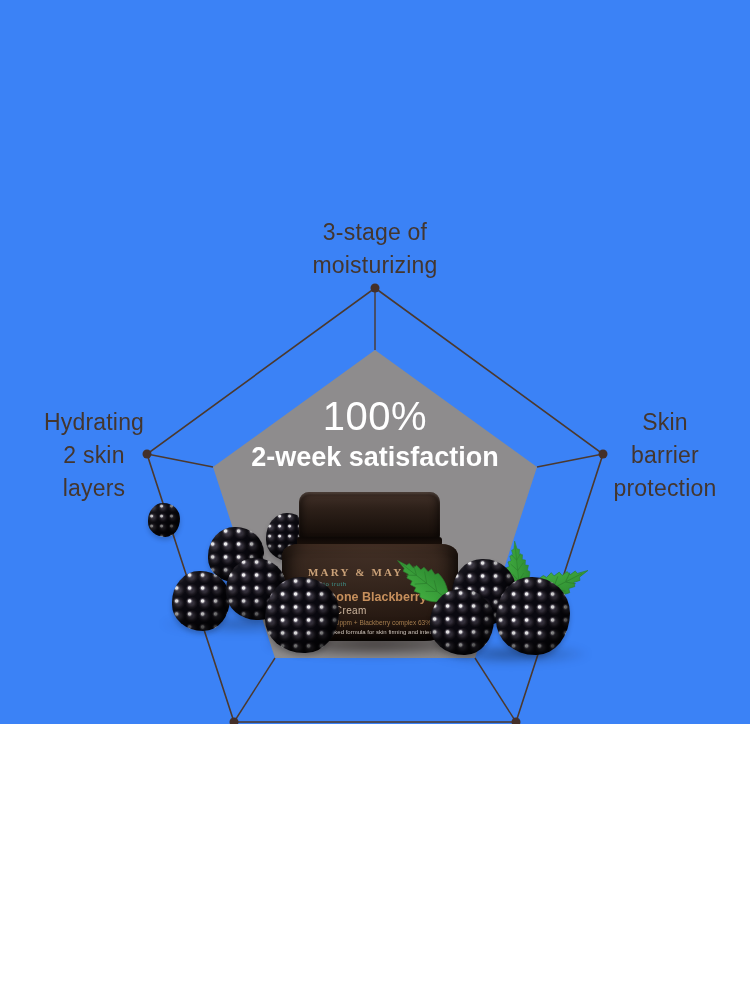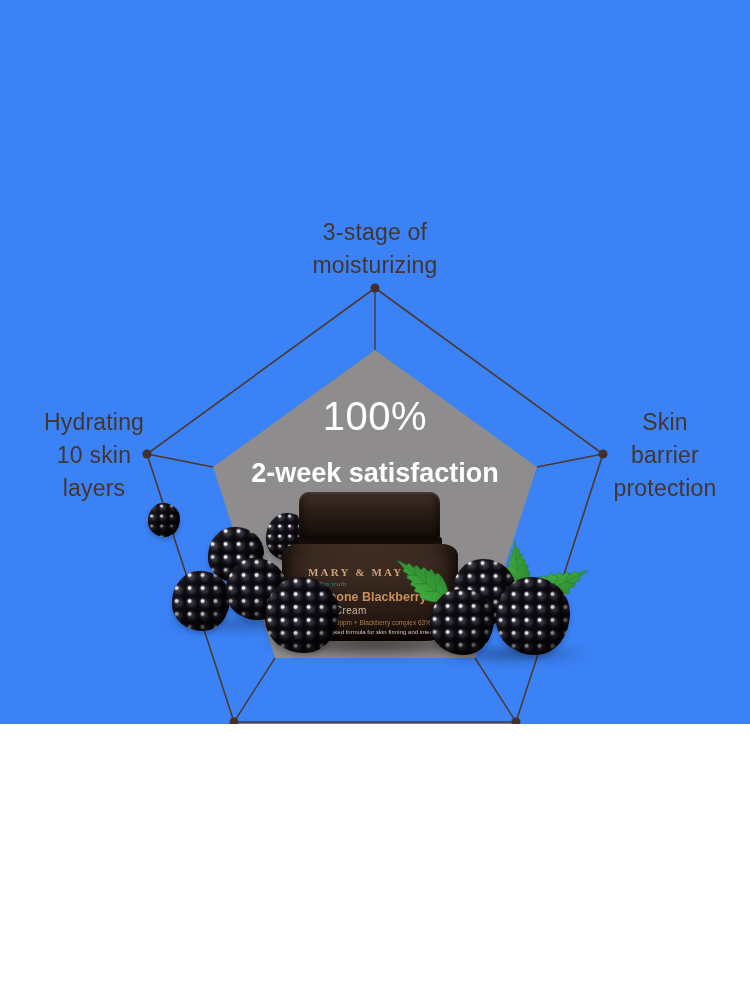--- a/index.html
+++ b/index.html
@@ -15,21 +15,21 @@
   }
   .lbl-top{left:290px;top:216px;}
   .lbl-left{left:9px;top:406px;}
   .lbl-right{left:580px;top:406px;}
   .lbl-bl{left:146px;top:731px;}
   .lbl-br{left:428px;top:731px;}
   .center-text{
     position:absolute;left:225px;top:394px;width:300px;text-align:center;color:#ffffff;z-index:2;
   }
   .center-text .pct{font-size:40px;font-weight:400;line-height:44px;letter-spacing:.5px;}
-  .center-text .cap{font-size:27px;font-weight:700;line-height:34px;margin-top:18px;}
+  .center-text .cap{font-size:27px;font-weight:700;line-height:34px;margin-top:2px;}
   
   .gshadow{position:absolute;border-radius:50%;filter:blur(4px);z-index:3;}
   .sh-jar{left:266px;top:632px;width:218px;height:24px;background:radial-gradient(ellipse at 50% 50%, rgba(18,11,8,.62) 0%, rgba(18,11,8,.28) 55%, rgba(18,11,8,0) 75%);}
   .sh-right{left:432px;top:644px;width:158px;height:20px;background:radial-gradient(ellipse at 50% 50%, rgba(10,8,8,.4) 0%, rgba(10,8,8,0) 72%);}
   .sh-left{left:160px;top:614px;width:170px;height:20px;background:radial-gradient(ellipse at 50% 50%, rgba(10,8,8,.28) 0%, rgba(10,8,8,0) 72%);}
   
   .berry{
     position:absolute;
     border-radius:48% 52% 46% 54% / 53% 47% 55% 45%;
     background-color:#0d0b0f;
@@ -103,21 +103,21 @@
       <circle cx="147" cy="454" r="4.5"></circle>
       <circle cx="603" cy="454" r="4.5"></circle>
       <circle cx="234" cy="722" r="4.5"></circle>
       <circle cx="516" cy="722" r="4.5"></circle>
     </g>
   </svg>
 
   <div class="vertex-label lbl-top">3-stage of
 moisturizing</div>
   <div class="vertex-label lbl-left">Hydrating
-10 skin
+2 skin
 layers</div>
   <div class="vertex-label lbl-right">Skin
 barrier
 protection</div>
 
   <div class="center-text">
     <div class="pct">100%</div>
     <div class="cap">2-week satisfaction</div>
   </div>
 

